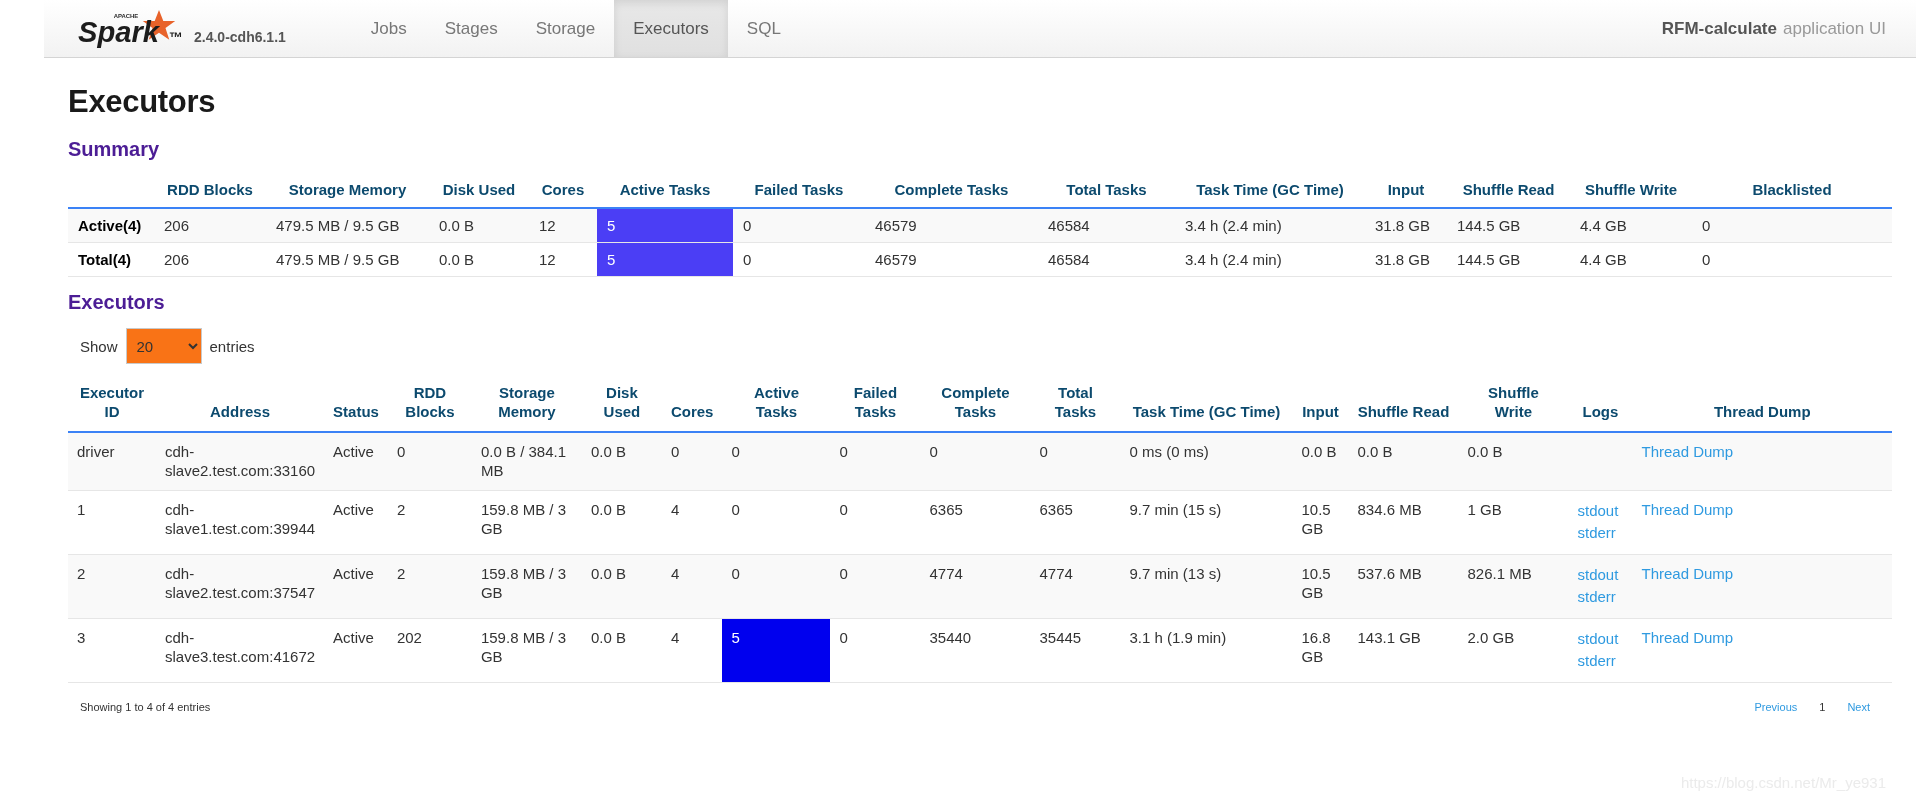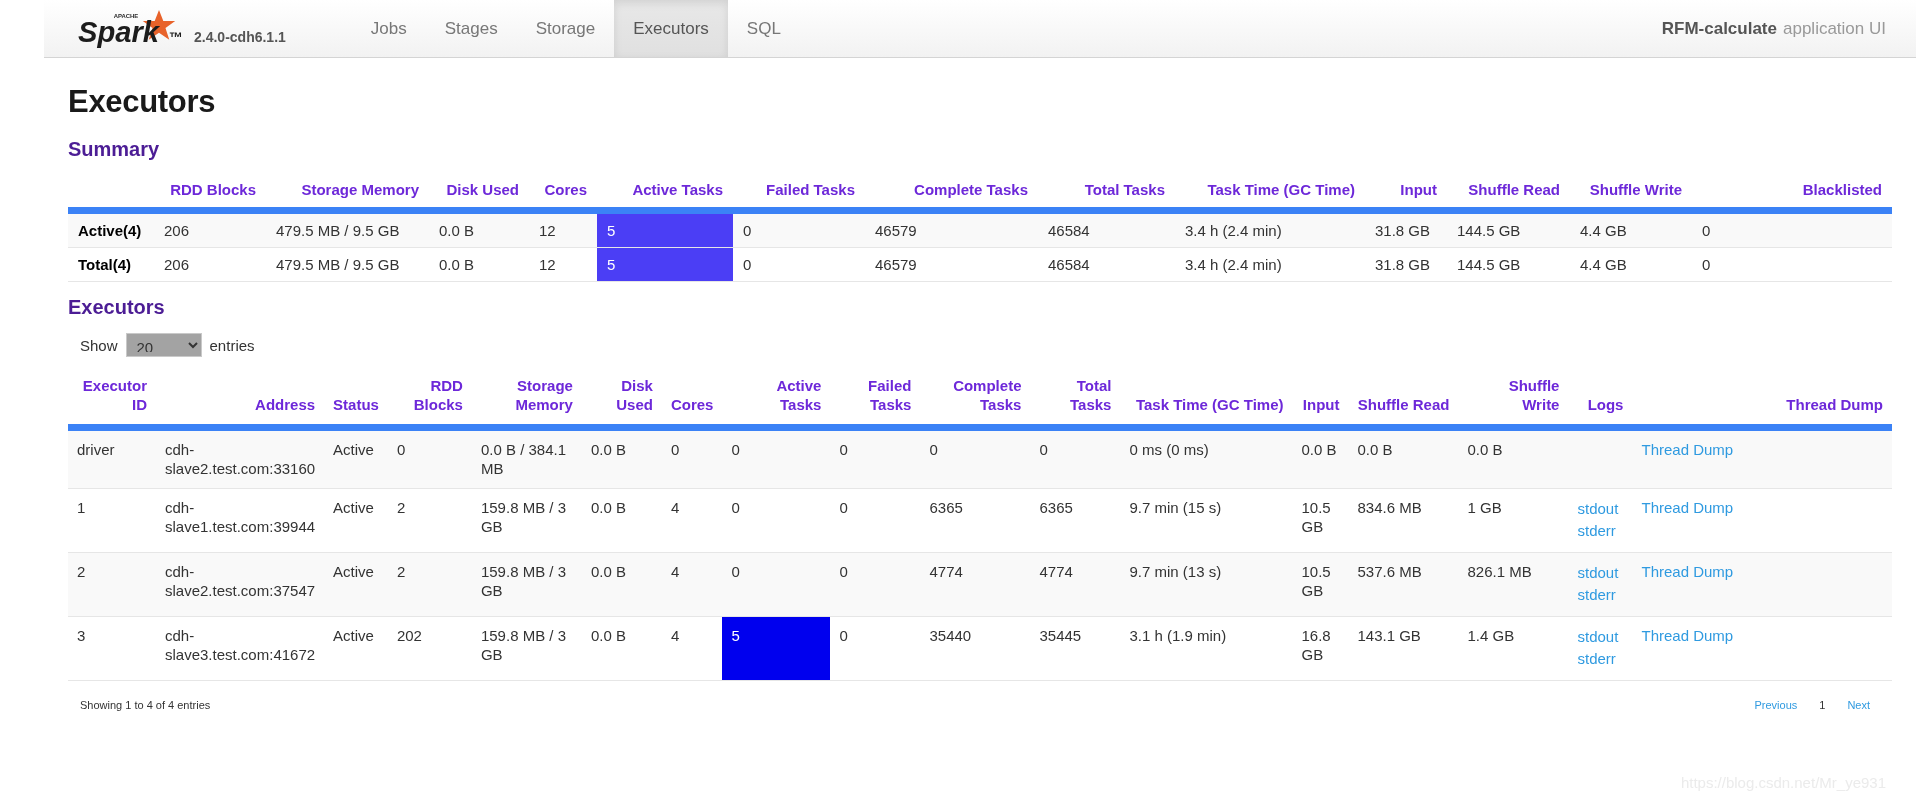--- a/index.html
+++ b/index.html
@@ -77,24 +77,24 @@
   }
 
   
   table.spark-table {
     border-collapse: collapse;
     width: 100%;
     font-size: 15px;
   }
   table.spark-table thead th {
     font-weight: bold;
-    color: #6d28d9;
+    color: #0c4a6e;
     padding: 6px 10px 9px 10px;
-    border-bottom: 7px solid #3b82f6;
-    text-align: right;
+    border-bottom: 2px solid #3b82f6;
+    text-align: center;
     white-space: nowrap;
     vertical-align: bottom;
   }
   table.spark-table tbody td {
     padding: 8px 10px;
     border-bottom: 1px solid #e6e6e6;
     color: #333333;
     vertical-align: top;
   }
   table.summary-table tbody tr:nth-child(odd) { background: #f9f9f9; }
@@ -133,24 +133,24 @@
     margin: 10px 0 14px 0;
     font-size: 15px;
     color: #333;
   }
   .length-control { display: flex; align-items: center; gap: 8px; padding-left: 12px;}
   .length-control select {
     font-family: "Liberation Sans", sans-serif;
     font-size: 15px;
     padding: 4px 6px;
     width: 76px;
-    height: 24px;
+    height: 36px;
     border: 1px solid #c9c9c9;
     border-radius: 0;
-    background: #a3a3a3;
+    background: #f97316;
     color: #333;
   }
   .search-control { display: flex; align-items: center; gap: 8px; padding-right: 22px;}
   .search-control input {
     font-family: "Liberation Sans", sans-serif;
     font-size: 15px;
     width: 248px;
     height: 30px;
     padding: 4px 7px;
     border: 1px solid #c9c9c9;
@@ -459,21 +459,21 @@
             <td>4</td>
             <td class="cell-highlight-strong cell-active-tasks">
               <span class="filler">5</span>
             </td>
             <td>0</td>
             <td>35440</td>
             <td>35445</td>
             <td>3.1 h (1.9 min)</td>
             <td>16.8 GB</td>
             <td>143.1 GB</td>
-            <td>1.4 GB</td>
+            <td>2.0 GB</td>
             <td class="logs-cell">
               <a class="link" href="#">stdout</a>
               <a class="link" href="#">stderr</a>
             </td>
             <td><a class="link" href="#">Thread Dump</a></td>
           </tr>
         </tbody>
     </table>
 
     <div class="table-footer">

